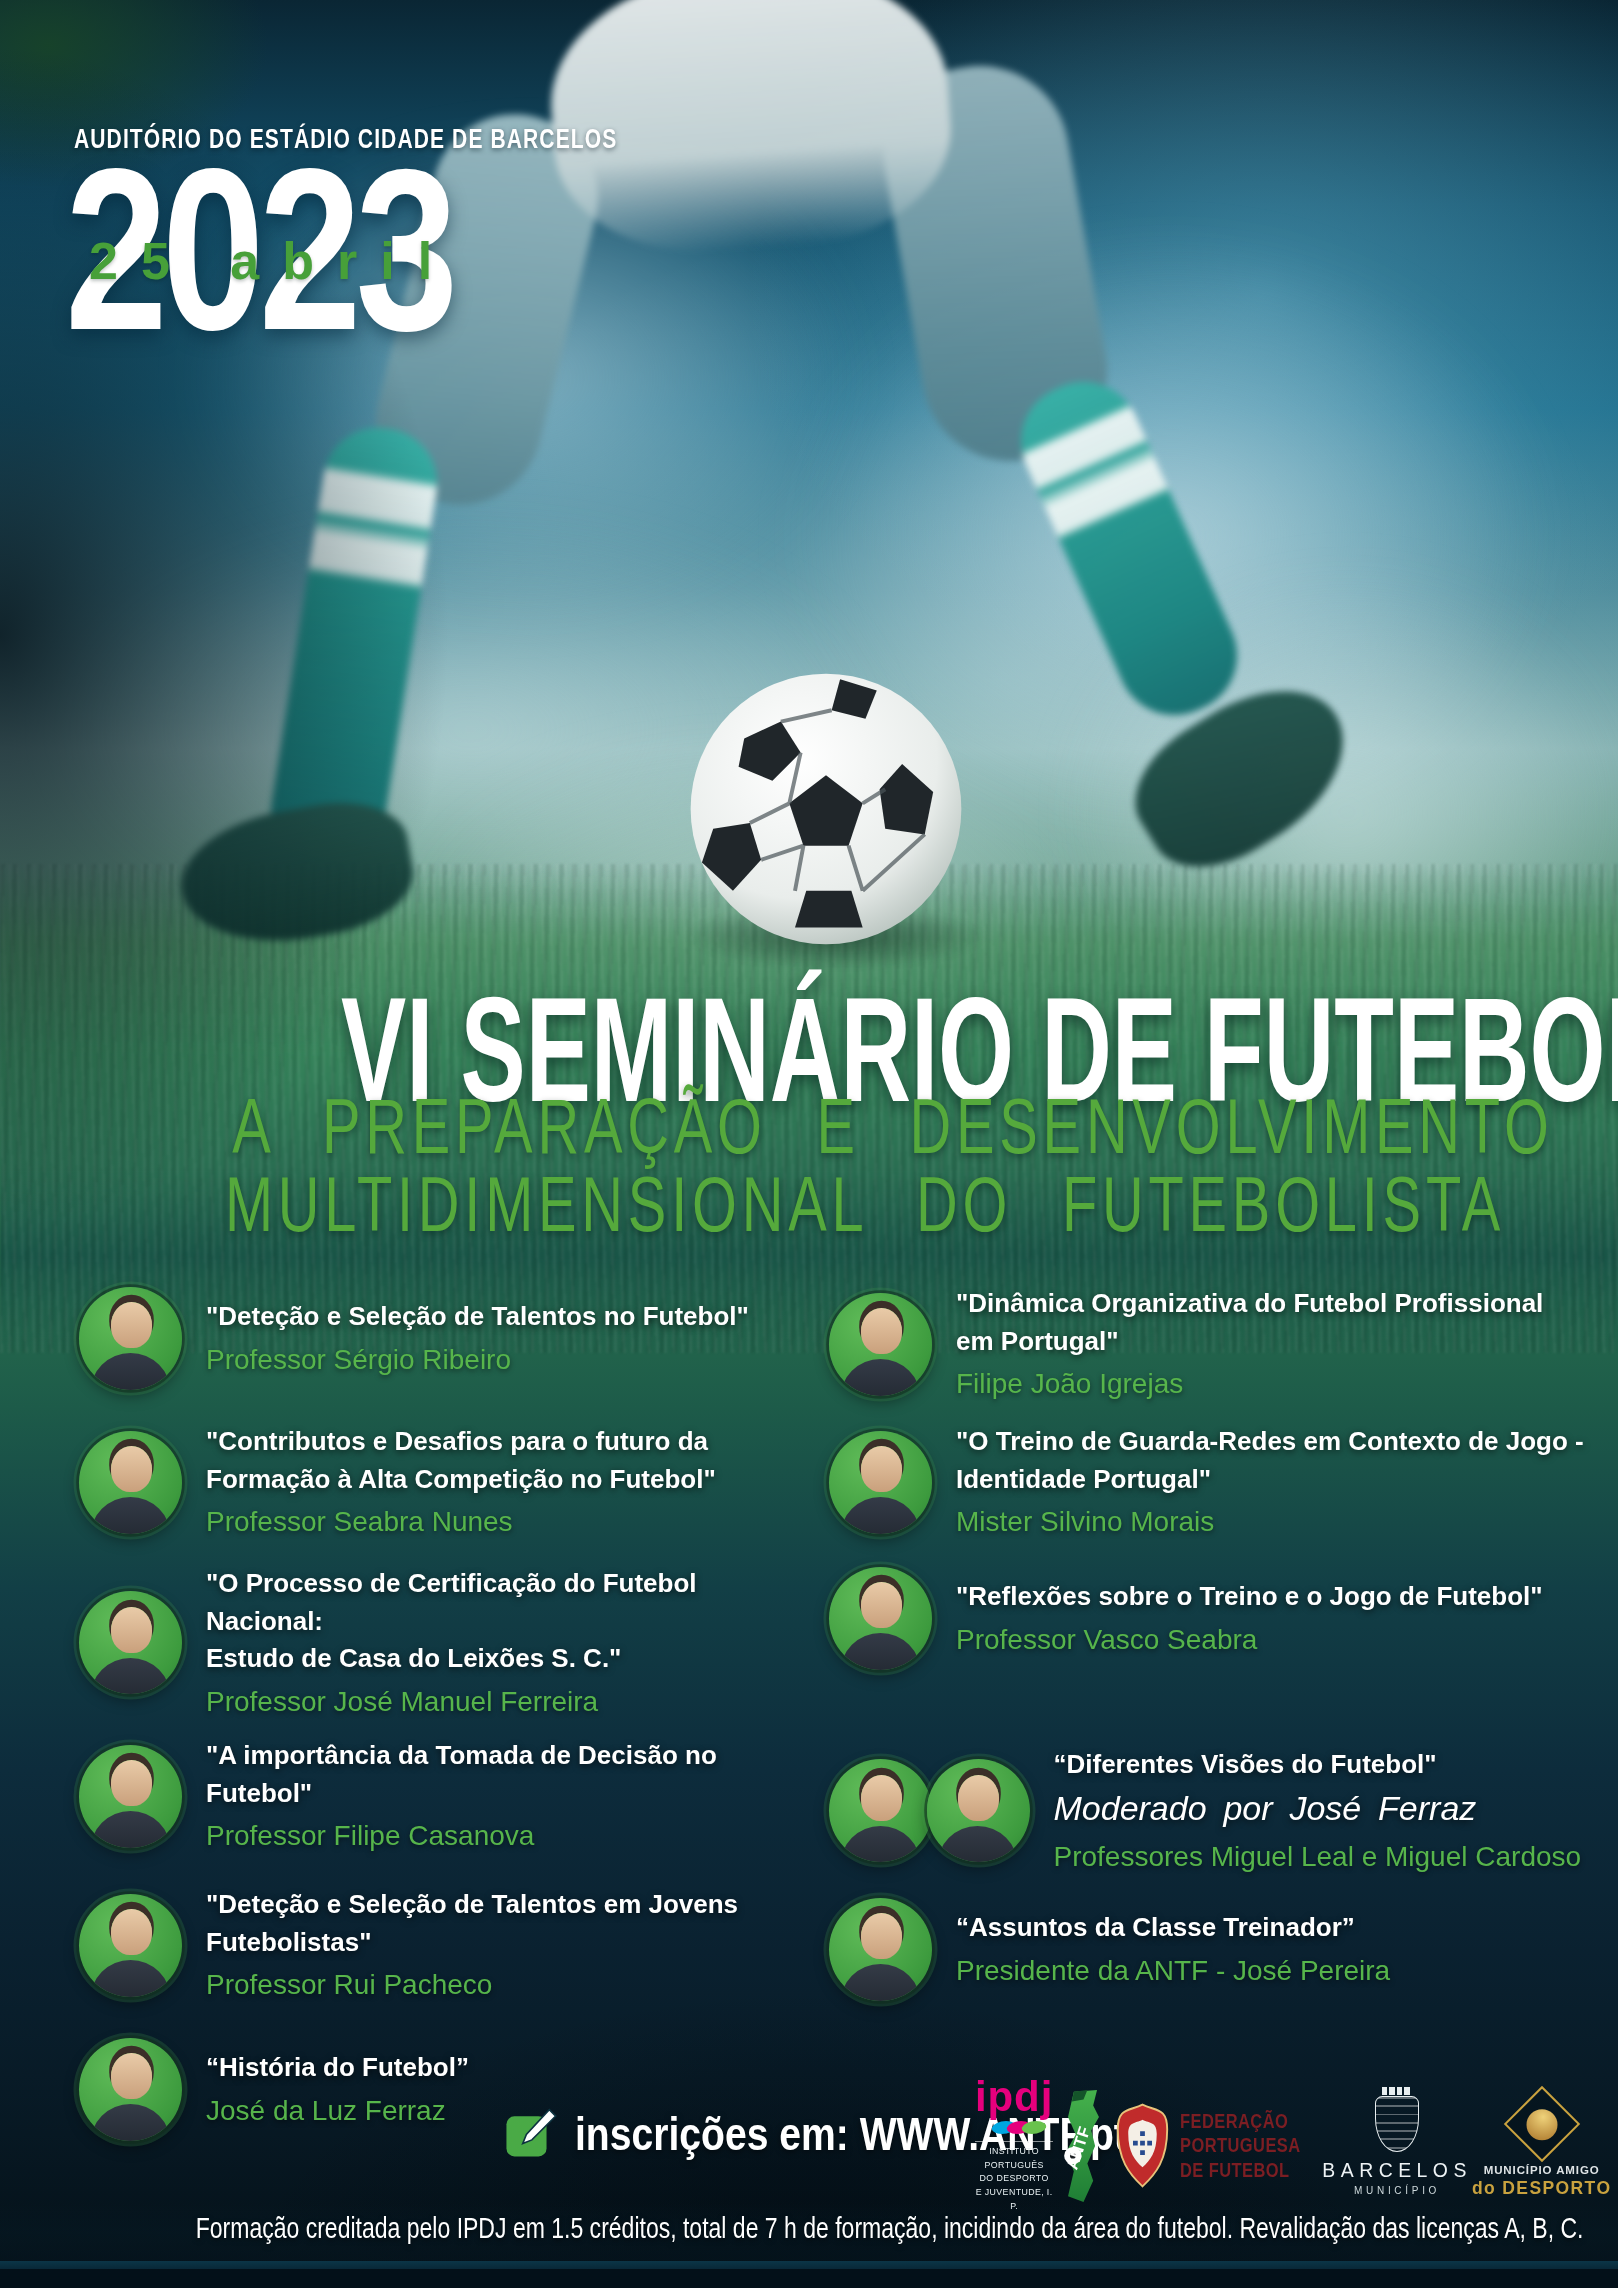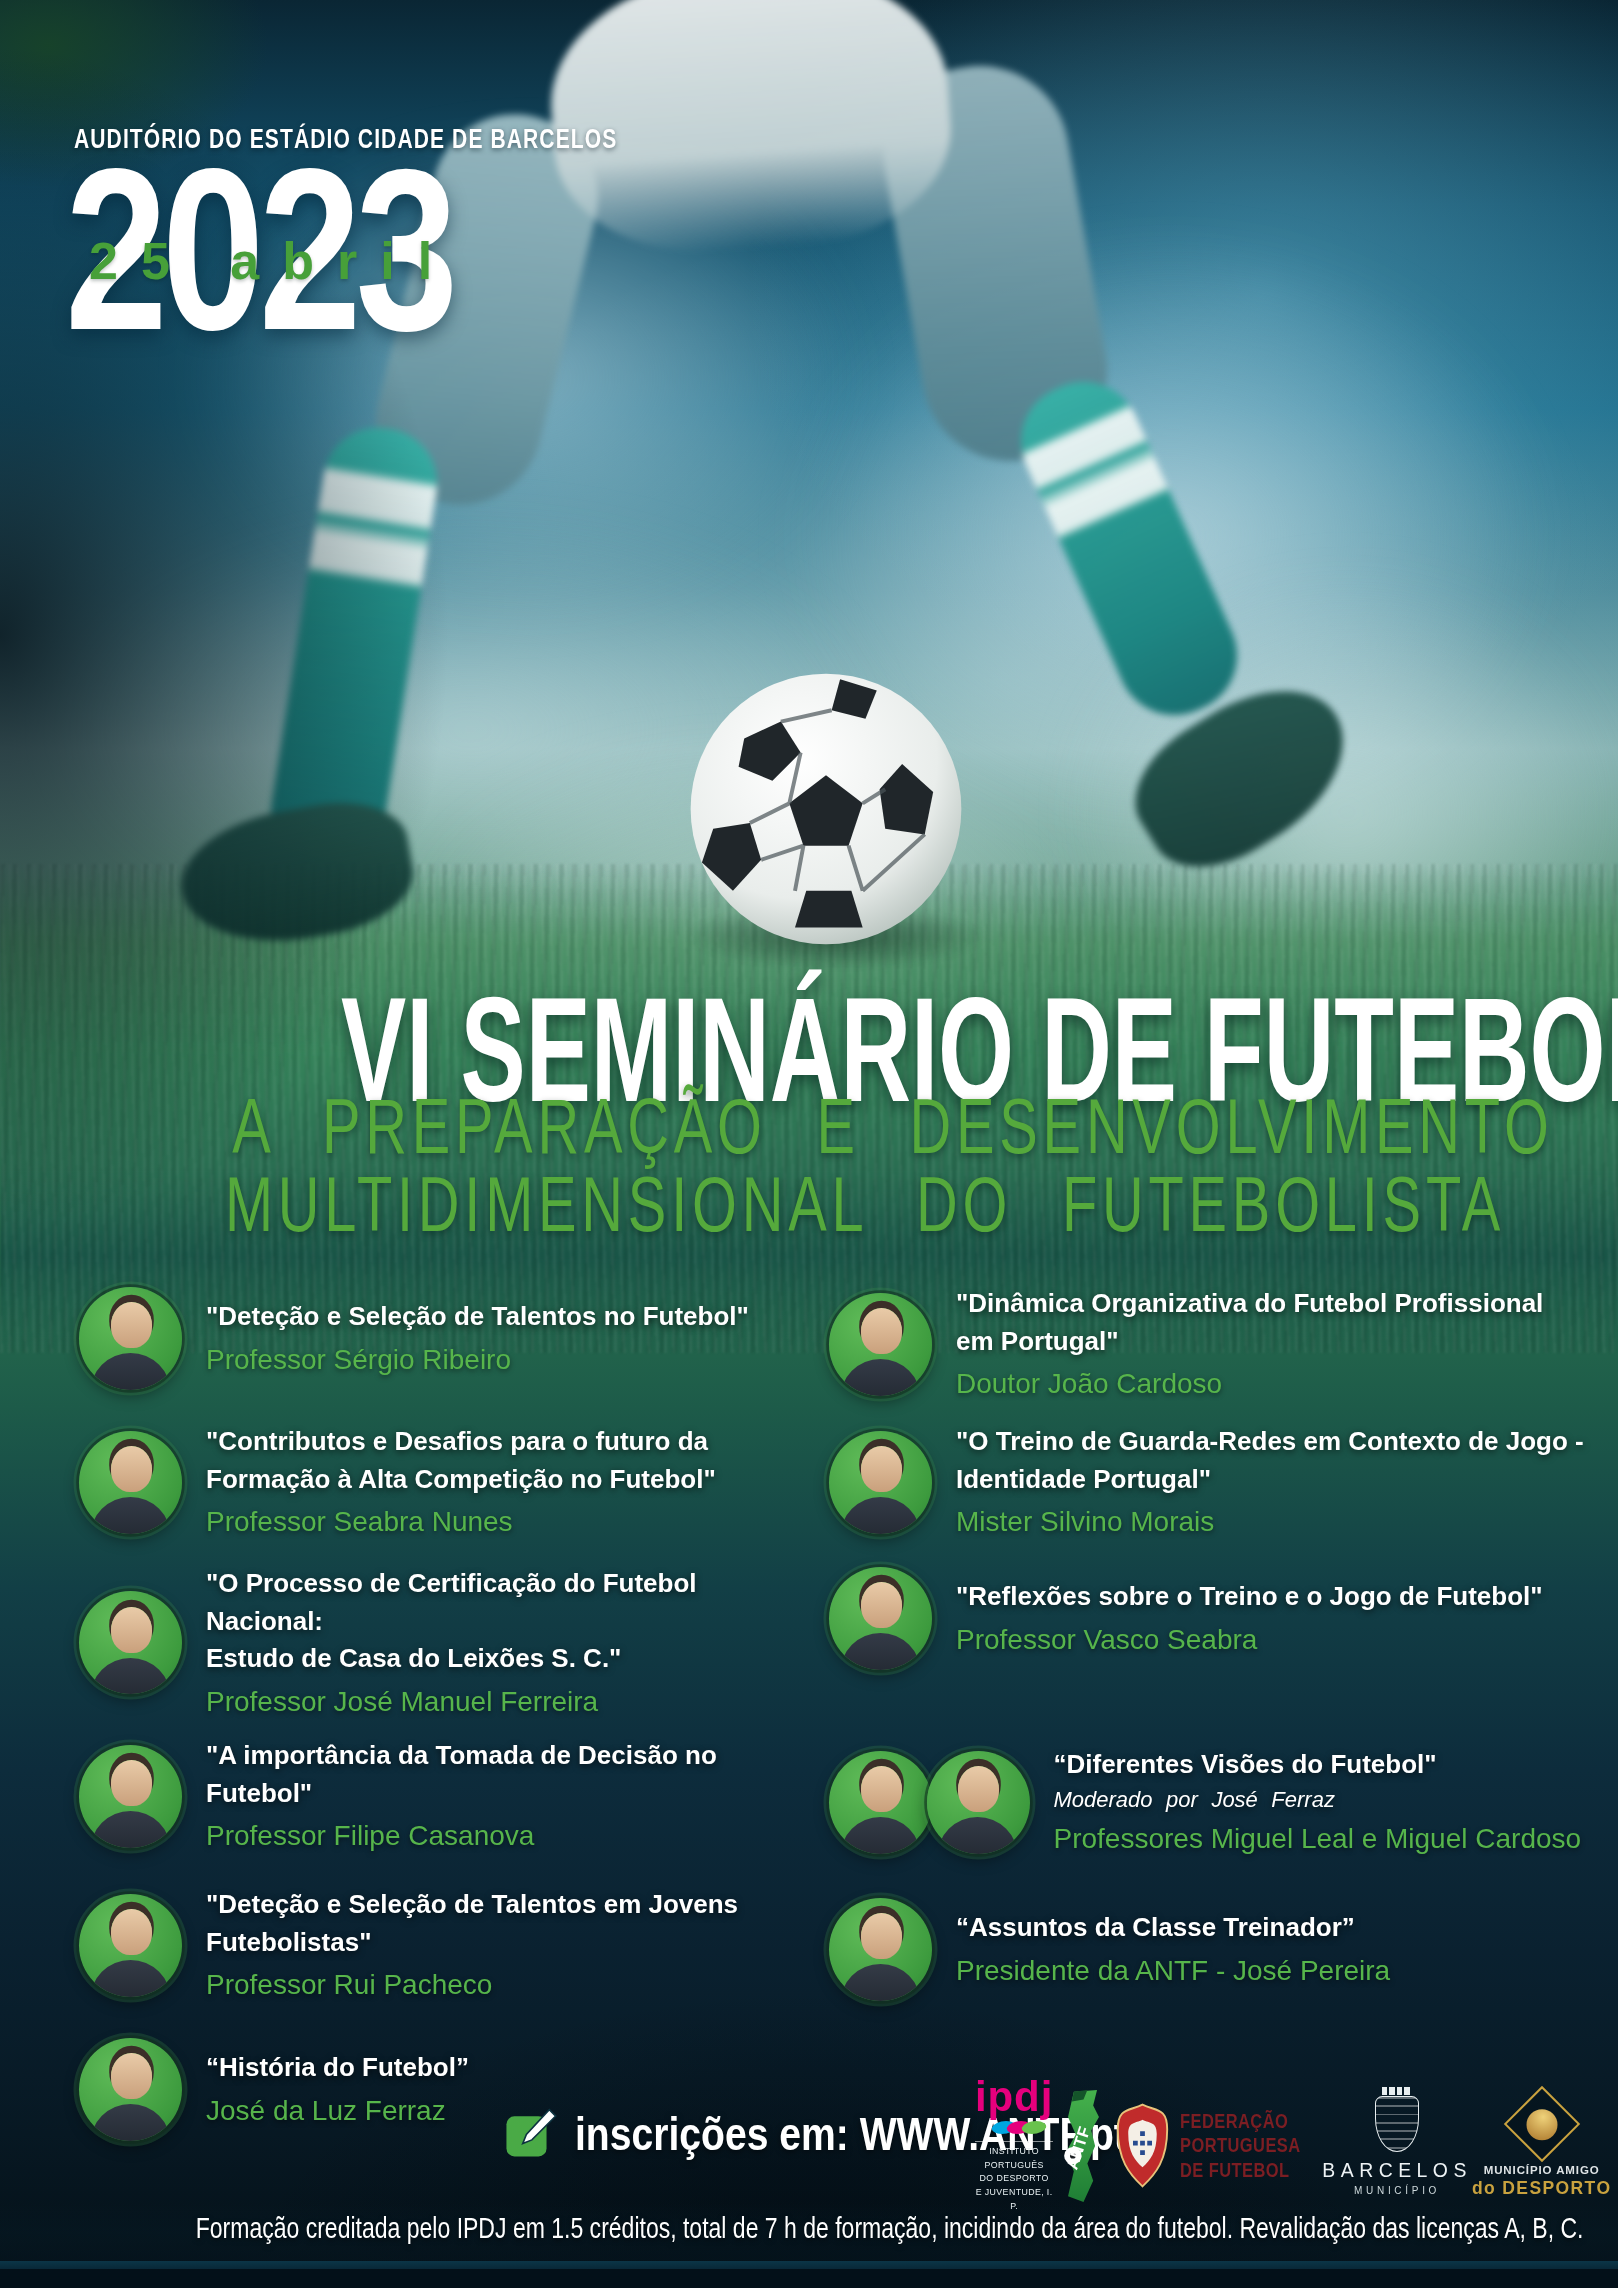--- a/index.html
+++ b/index.html
@@ -86,21 +86,21 @@
   .avatar::before{content:"";position:absolute;left:50%;top:15%;width:41px;height:46px;margin-left:-20px;
     background:linear-gradient(180deg,#e9cba8,#c9a07c);border-radius:50% 50% 46% 46%;
     box-shadow:0 -5.5px 0 1.8px #3b2f28;}
   .avatar::after{content:"";position:absolute;left:50%;bottom:-7.4px;width:81px;height:44px;margin-left:-41px;
     background:linear-gradient(180deg,#343b47,#222831);border-radius:41px 41px 0 0;}
   .avatars2{display:flex;flex:none;}
   .avatars2 .avatar+.avatar{margin-left:-5.5px;}
   .sp-text{display:flex;flex-direction:column;}
   .sp-title{color:#fff;font-weight:bold;font-size:26px;line-height:1.45;white-space:pre-line;
     text-shadow:0 1.8px 7.4px rgba(0,0,0,.65);}
-  .sp-mod{color:#fff;font-style:italic;font-size:22px;line-height:1.45;word-spacing:7.4px;
+  .sp-mod{color:#fff;font-style:italic;font-size:34px;line-height:1.45;word-spacing:7.4px;
     text-shadow:0 1.8px 7.4px rgba(0,0,0,.65);}
   .sp-name{color:#57b54b;font-size:28px;line-height:1.4;margin-top:3.7px;text-shadow:0 1.8px 5.5px rgba(0,0,0,.5);}
 
   
   .register{position:absolute;left:503px;top:2106px;display:flex;align-items:center;gap:16.6px;z-index:7;}
   .reg-icon{width:55px;height:55px;flex:none;}
   .reg-text{color:#fff;font-size:46px;font-weight:bold;white-space:nowrap;
     transform:scaleX(.85);transform-origin:left center;letter-spacing:0;
     text-shadow:0 1.8px 7.4px rgba(0,0,0,.55);}
 
@@ -246,21 +246,21 @@
       <div class="sp-title">“História do Futebol”</div>
       <div class="sp-name">José da Luz Ferraz</div>
     </div>
   </div>
 
   <div class="sp-row right-col r1">
     <div class="avatar"></div>
     <div class="sp-text">
       <div class="sp-title">"Dinâmica Organizativa do Futebol Profissional
 em Portugal"</div>
-      <div class="sp-name">Doutor João Cardoso</div>
+      <div class="sp-name">Filipe João Igrejas</div>
     </div>
   </div>
   <div class="sp-row right-col r2">
     <div class="avatar"></div>
     <div class="sp-text">
       <div class="sp-title">"O Treino de Guarda-Redes em Contexto de Jogo -
 Identidade Portugal"</div>
       <div class="sp-name">Mister Silvino Morais</div>
     </div>
   </div>

